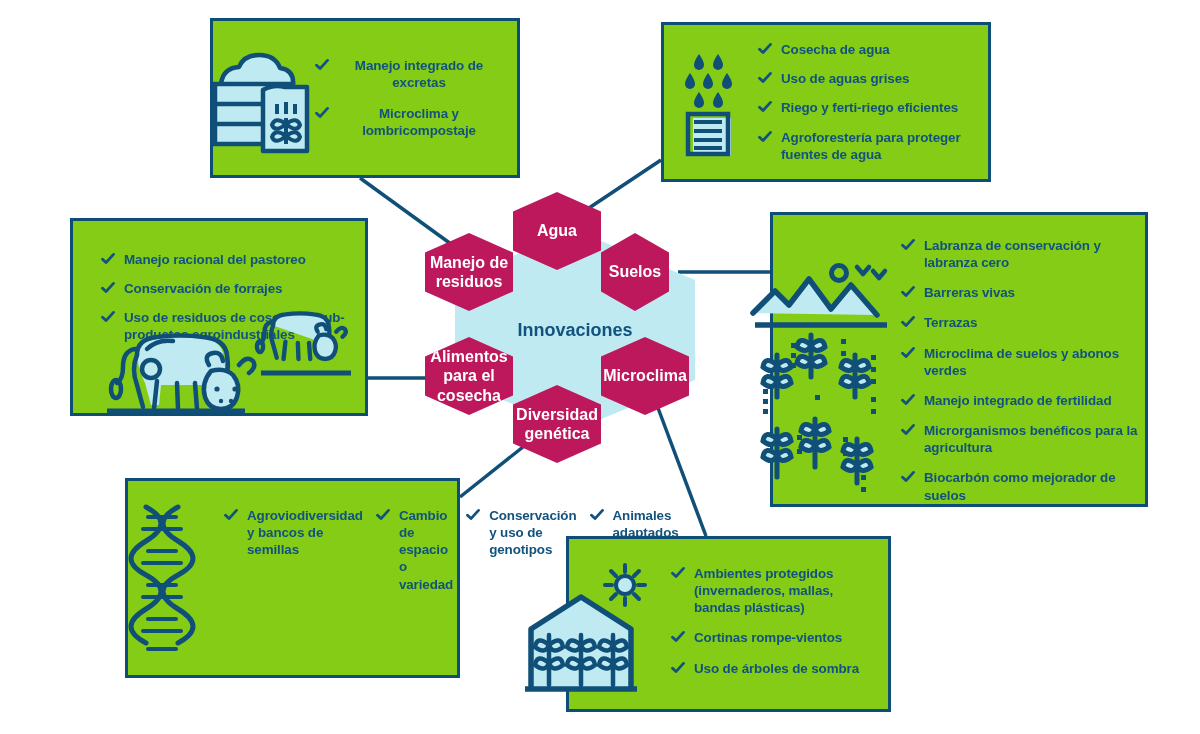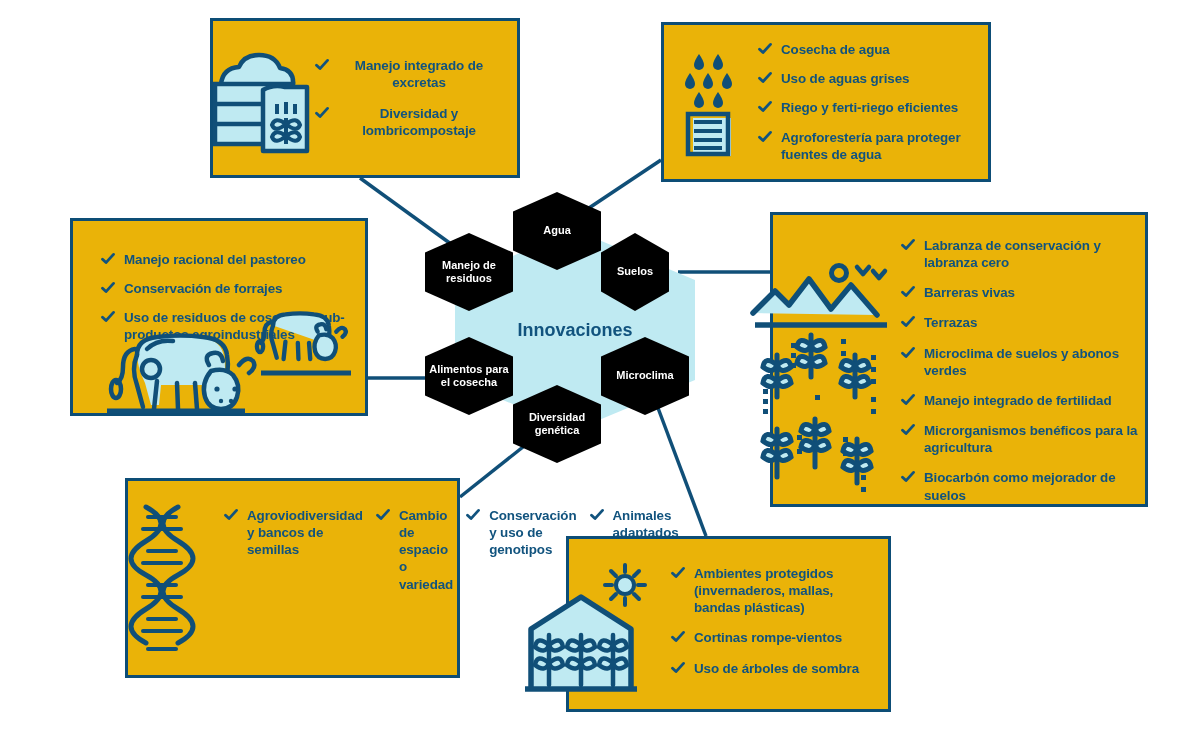--- a/index.html
+++ b/index.html
@@ -10,21 +10,21 @@
     overflow: hidden;
   }
   #canvas { position: relative; width: 1200px; height: 734px; }
 
   .connectors { position: absolute; left: 0; top: 0; width: 1200px; height: 734px; }
 
   
   .box {
     position: absolute;
     border: 3px solid #0d4d76;
-    background: #eab308;
+    background: #84cc16;
     display: flex;
     align-items: center;
     z-index: 3;
   }
   .box-icon { flex: 0 0 auto; position: relative; }
   .list { list-style: none; }
   .list li {
     display: flex;
     align-items: flex-start;
     gap: 9px;
@@ -42,23 +42,23 @@
   }
   .check svg { display: block; }
 
   
   .hex {
     position: absolute;
     display: flex; align-items: center; justify-content: center;
     text-align: center;
     color: #ffffff;
     font-weight: bold;
-    font-size: 11px;
+    font-size: 16px;
     line-height: 1.2;
-    background: #000000;
+    background: #be185d;
     clip-path: polygon(50% 0%, 100% 25%, 100% 75%, 50% 100%, 0% 75%, 0% 25%);
     z-index: 5;
     padding: 0 4px;
   }
   .hex-center {
     position: absolute;
     background: #bfeaf2;
     clip-path: polygon(50% 0%, 100% 25%, 100% 75%, 50% 100%, 0% 75%, 0% 25%);
     display: flex; align-items: center; justify-content: center;
     color: #11537e;
@@ -146,21 +146,21 @@
             </svg>
           </span>
         <span>Manejo integrado de excretas</span>
       </li>
       <li>
         <span class="check">
             <svg viewBox="0 0 14 14" width="14" height="14">
               <path d="M1.5 7.2 L5 10.6 L12.5 2.4" fill="none" stroke="#11537e" stroke-width="2.8" stroke-linecap="round" stroke-linejoin="round"></path>
             </svg>
           </span>
-        <span>Diversidad y lombricompostaje</span>
+        <span>Microclima y lombricompostaje</span>
       </li>
     </ul>
   </div>
 
   <div class="box" style="left:661px; top:22px; width:330px; height:160px; padding:0 12px 0 18px;">
     <div class="box-icon" style="width:60px; height:112px;">
       <svg class="icon-svg" viewBox="0 0 60 112" width="60" height="112">
         <g fill="#104f78">
           <path d="M17 8 q5 7 5 11 a5 5 0 0 1-10 0 q0-4 5-11z"></path>
           <path d="M36 8 q5 7 5 11 a5 5 0 0 1-10 0 q0-4 5-11z"></path>

